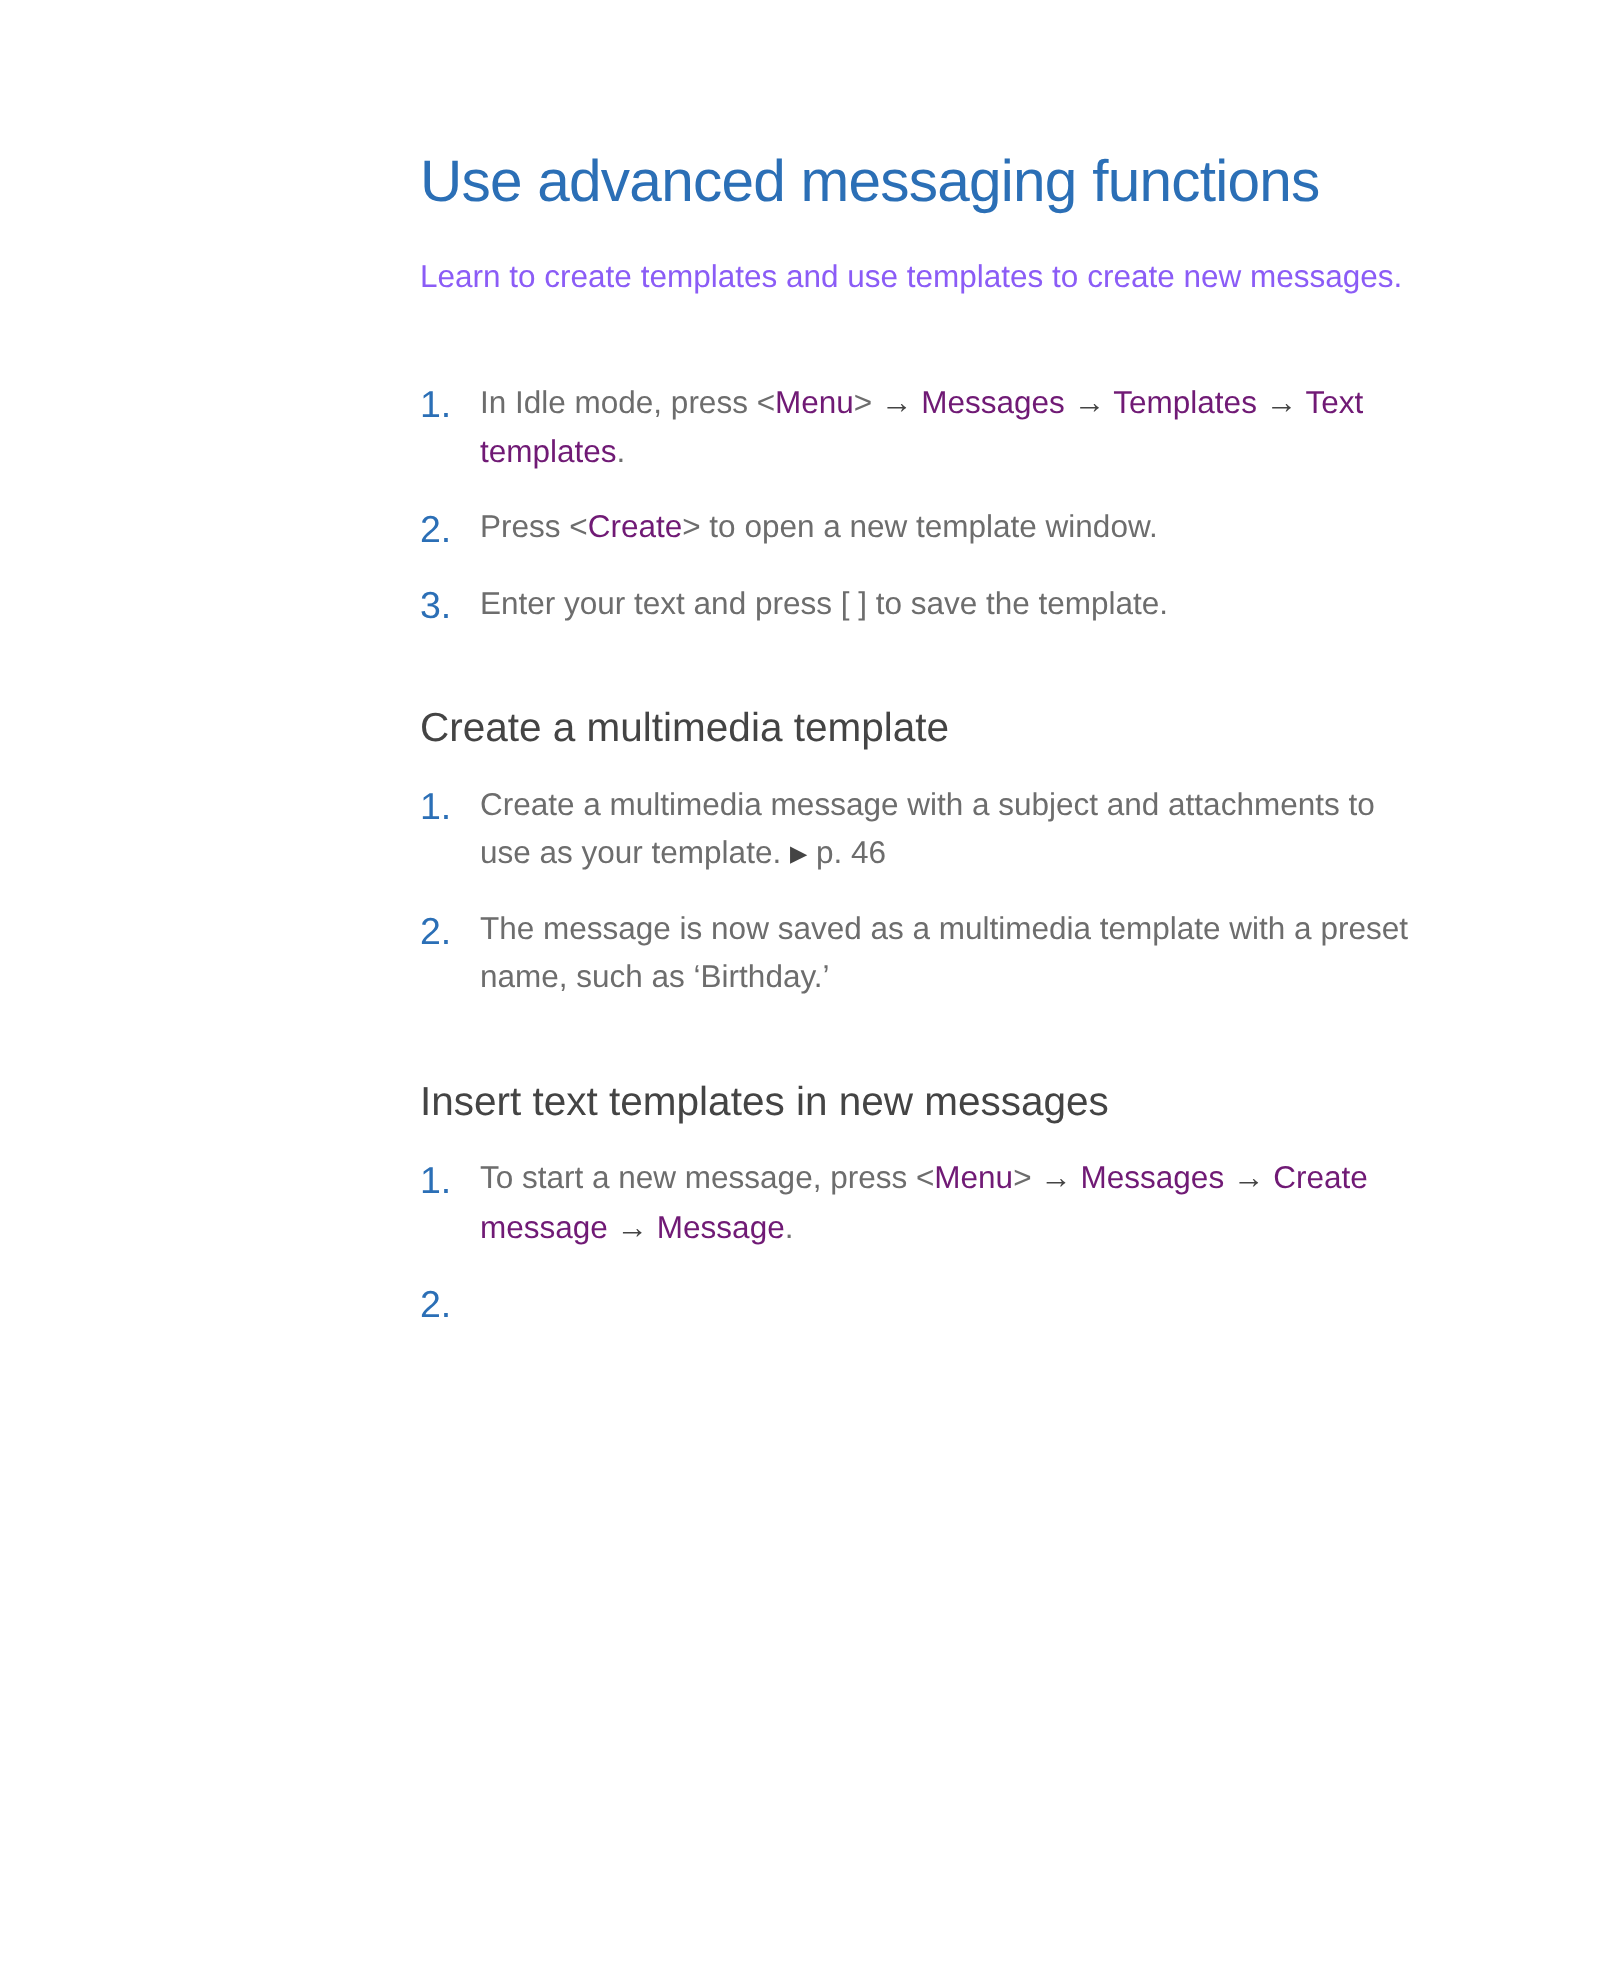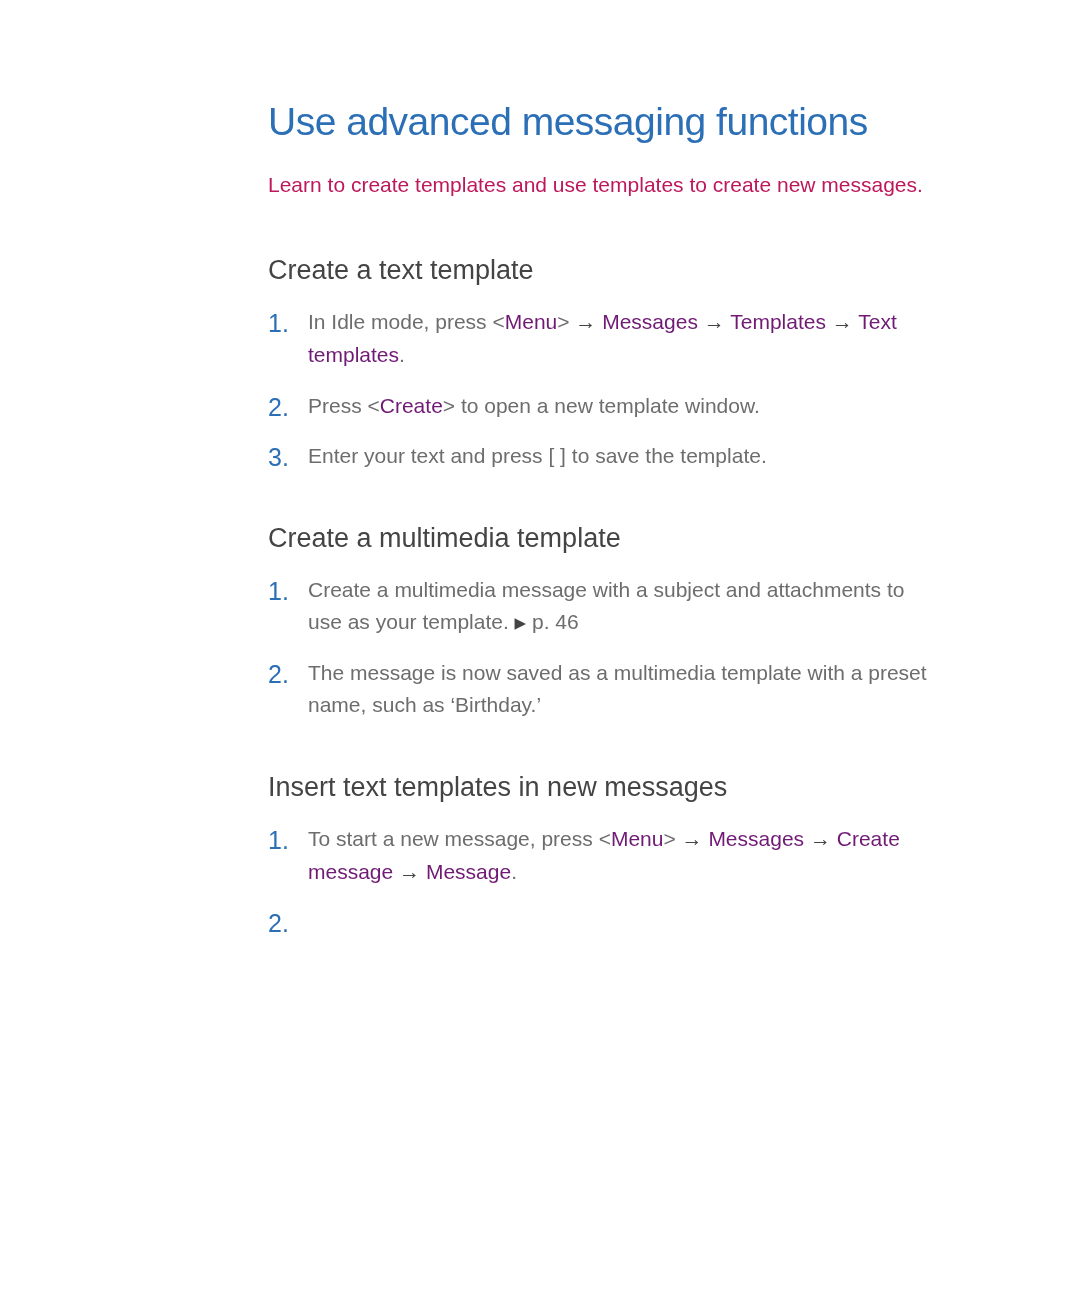--- a/index.html
+++ b/index.html
@@ -45,37 +45,37 @@
   .page-number {
     font-size: 52px;
     color: #bcbcbc;
     letter-spacing: -1px;
     margin-top: 14px;
     font-weight: 400;
   }
 
   .content {
     position: absolute;
-    left: 268px;
+    left: 280px;
     top: 100px;
     width: 670px;
   }
 
   .title {
     font-size: 39px;
     color: #2b6fb6;
     font-weight: 400;
     letter-spacing: -0.5px;
     margin: 0 0 24px 0;
     line-height: 1.15;
   }
   .intro {
     font-size: 21px;
     line-height: 1.55;
-    color: #be185d;
+    color: #8b5cf6;
     margin: 0 0 52px 0;
   }
 
   .section-title {
     font-size: 27px;
     color: #444444;
     font-weight: 400;
     margin: 0 0 18px 0;
     line-height: 1.3;
   }
@@ -117,21 +117,20 @@
 </head>
 <body>
 
 <div class="page">
 
 
   <div class="content">
     <h1 class="title">Use advanced messaging functions</h1>
     <p class="intro">Learn to create templates and use templates to create new messages.</p>
 
-    <h2 class="section-title">Create a text template</h2>
     <ol class="steps">
       <li class="step">
         <span class="step-num">1.</span>
         <span>
           <span>In Idle mode, press &lt;</span><span class="strong">Menu</span><span>&gt; </span><span class="arrow">→</span><span> </span><span class="strong">Messages</span><span> </span><span class="arrow">→</span><span> </span><span class="strong">Templates</span><span> </span><span class="arrow">→</span><span> </span><span class="strong">Text templates</span><span>.</span>
         </span>
       </li>
       <li class="step">
         <span class="step-num">2.</span>
         <span>

